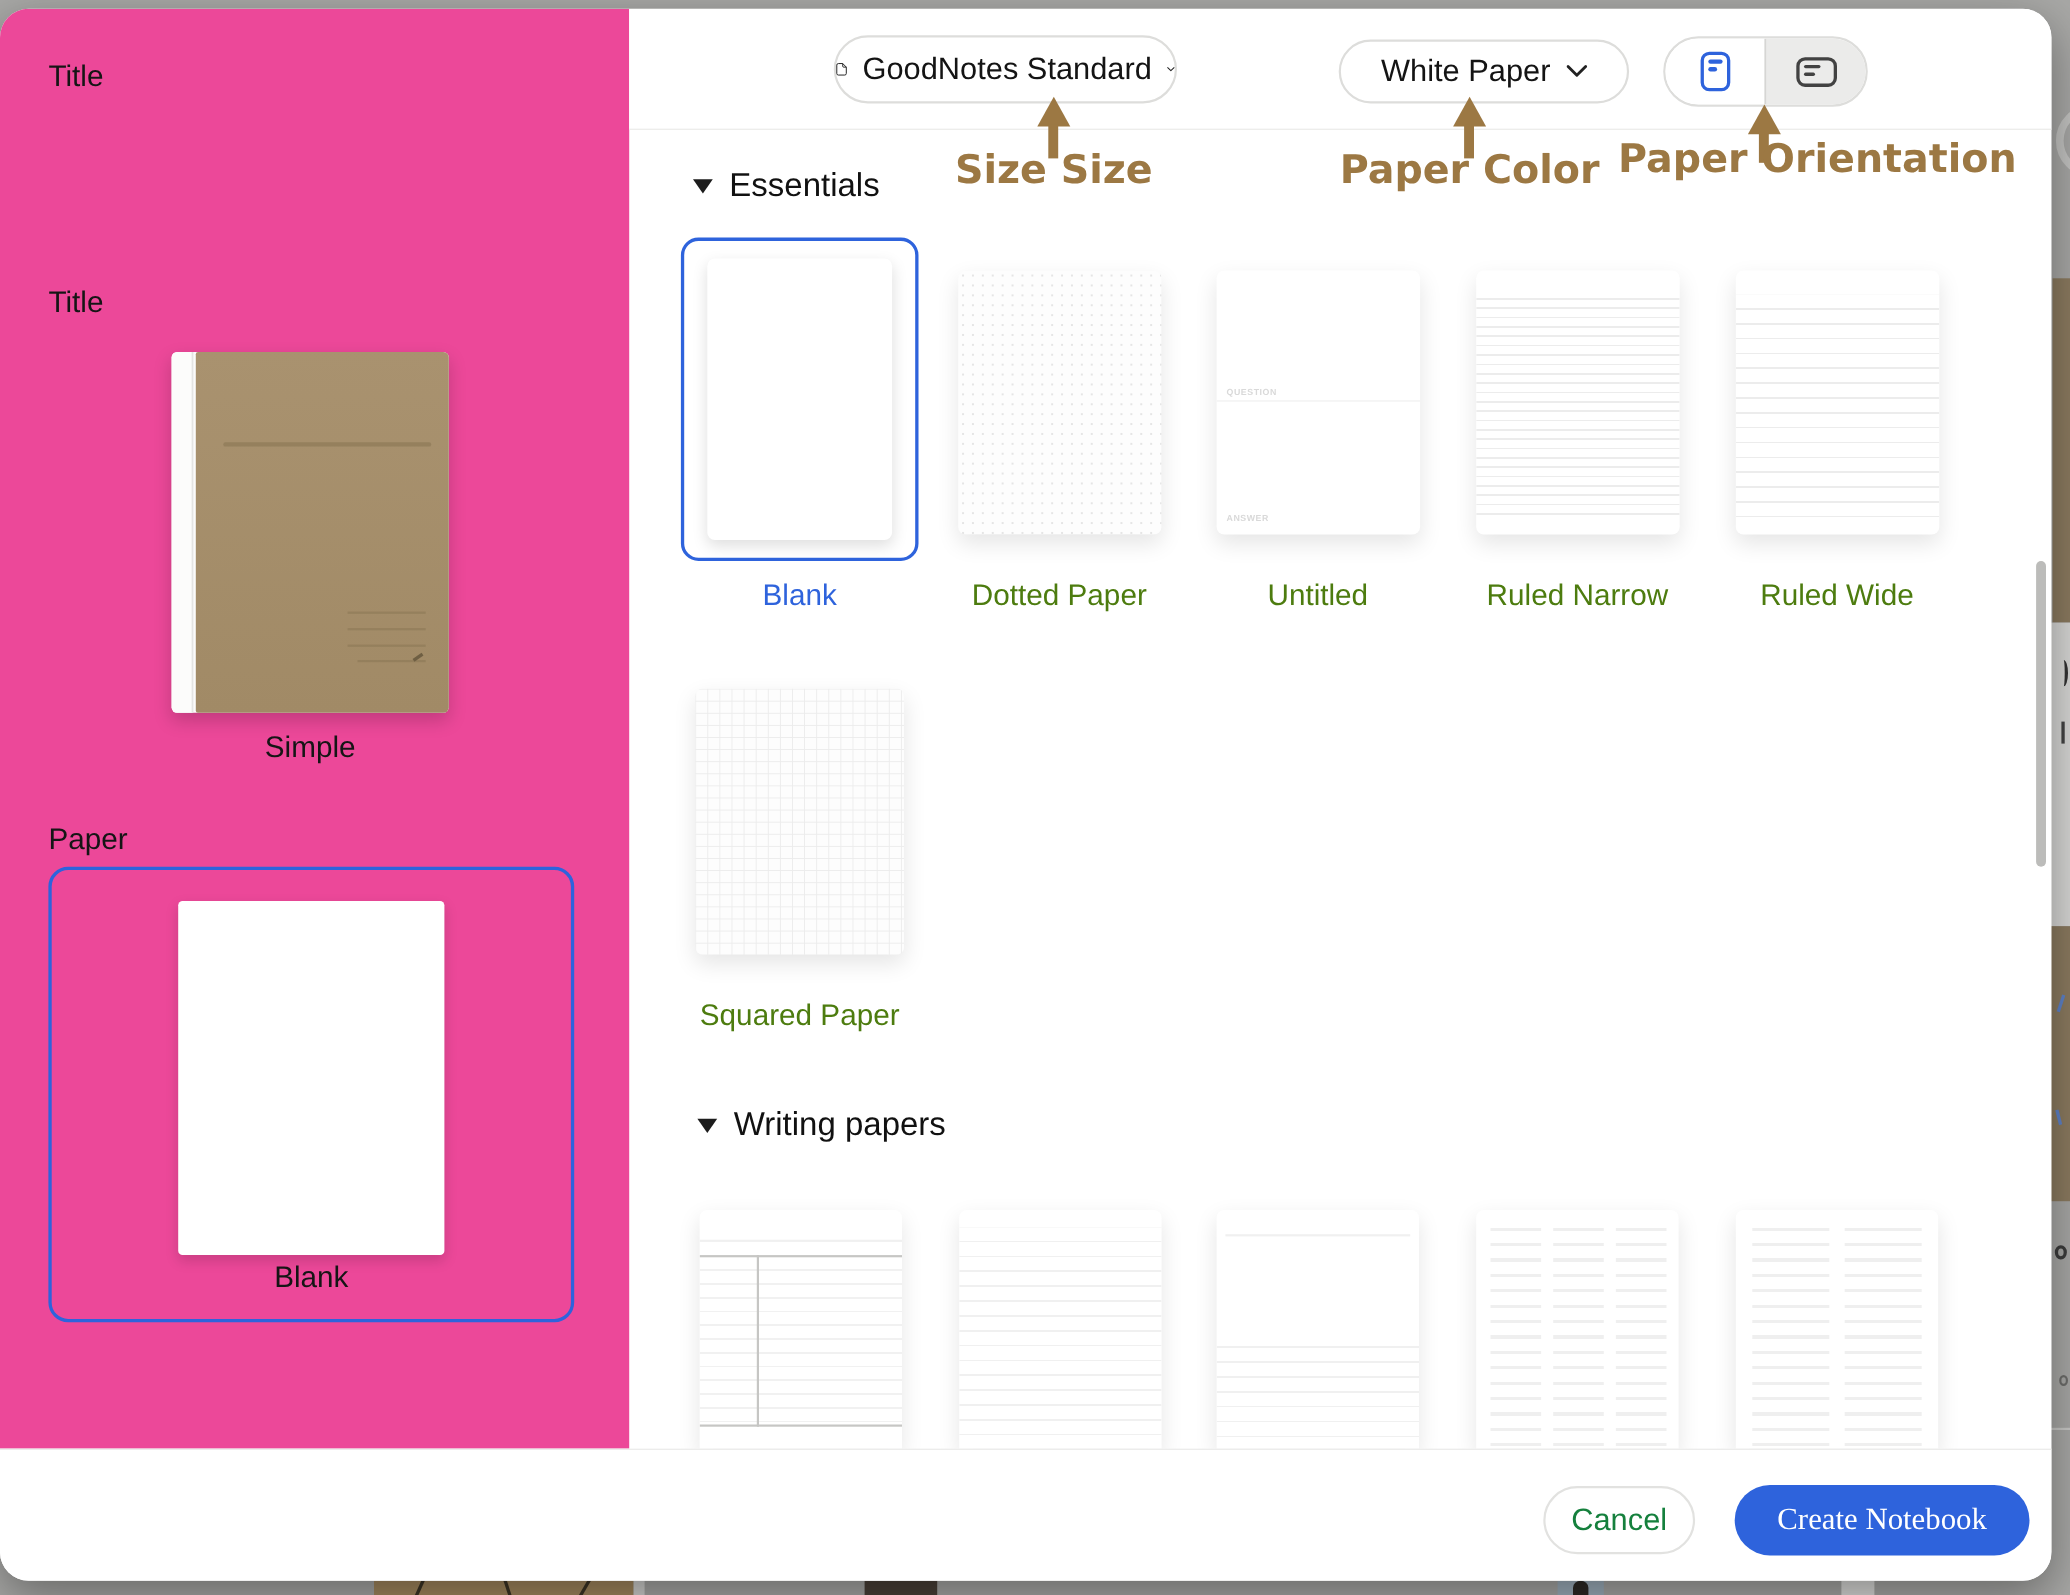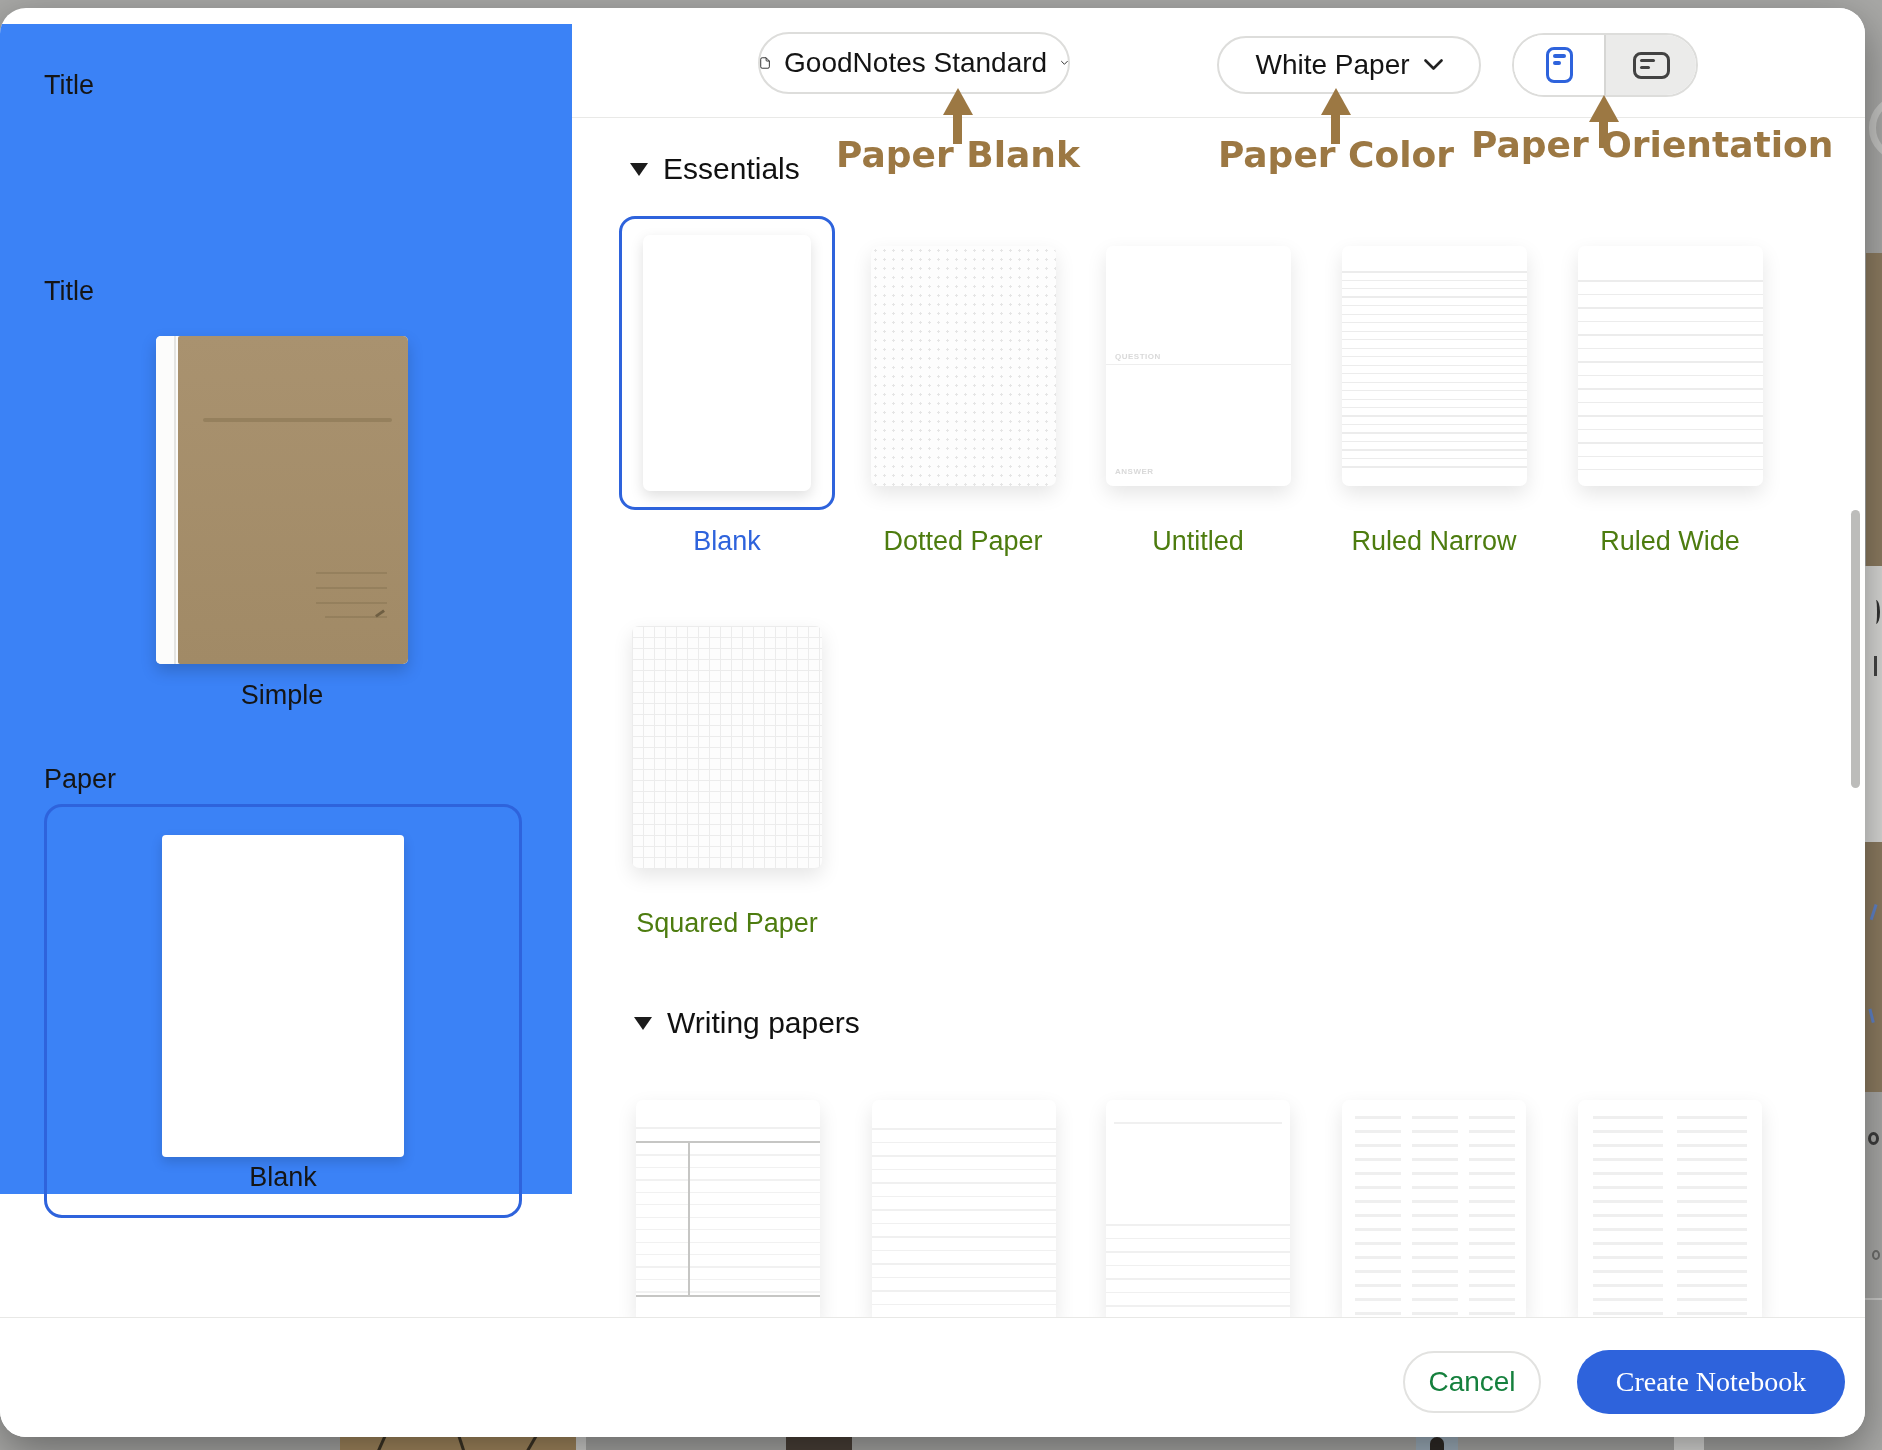--- a/index.html
+++ b/index.html
@@ -26,21 +26,21 @@
   .bd-photo{left:1416px;top:1437px;width:42px;height:13px;background:#9fb0bd;}
   .bd-photo i{position:absolute;left:14px;top:0;width:14px;height:13px;background:#2e2a26;border-radius:50% 50% 0 0;}
   .bd-white2{left:1674px;top:1437px;width:30px;height:13px;background:#dcdcda;}
   .bd-gap1{left:576px;top:1437px;width:10px;height:13px;background:#d2d2d0;}
 
   
   #dialog{position:absolute;left:0;top:8px;width:1865px;height:1429px;background:#fff;
           border-radius:26px;overflow:hidden;box-shadow:0 14px 44px rgba(0,0,0,.38);}
 
   
-  #sidebar{position:absolute;left:0;top:16px;width:572px;height:1170px;background:#3b82f6;}
+  #sidebar{position:absolute;left:0;top:0;width:572px;height:1309px;background:#ec4899;}
   .side-label{position:absolute;left:44px;font-size:27px;color:#151515;}
   #title-input{position:absolute;left:44px;top:98px;width:492px;height:80px;background:#fff;
                border:2px solid #dbdbd9;border-radius:14px;padding:0 26px;font-size:31px;
                color:#222;font-family:"Liberation Sans",sans-serif;outline:none;}
   #title-input::placeholder{color:#b5b5b3;}
   #cover-thumb{position:absolute;left:156px;top:312px;width:252px;height:328px;background:#fbfbfa;
                border-radius:5px;box-shadow:0 7px 16px rgba(0,0,0,.18);}
   #cover-spine{position:absolute;left:0;top:0;width:20px;height:100%;background:#fcfcfb;border-right:2px solid #e4e4e2;border-radius:5px 0 0 5px;}
   #cover-face{position:absolute;left:22px;top:0;right:0;height:100%;border-radius:2px 5px 5px 2px;
               background:linear-gradient(180deg,#a9926f 0%,#a18a66 100%);}
@@ -279,21 +279,21 @@
 
     <div id="footer">
       <button id="cancel-btn">Cancel</button>
       <button id="create-btn">Create Notebook</button>
     </div>
   </div>
 
   <div class="anno">
     <div class="arrow-head" style="left:943px;top:88px;"></div>
     <div class="arrow-tail" style="left:953px;top:113px;height:31px;"></div>
-    <div class="anno-label" style="left:798px;top:134px;width:320px;">Paper Blank</div>
+    <div class="anno-label" style="left:798px;top:134px;width:320px;">Size Size</div>
   </div>
   <div class="anno">
     <div class="arrow-head" style="left:1321px;top:88px;"></div>
     <div class="arrow-tail" style="left:1331px;top:113px;height:31px;"></div>
     <div class="anno-label" style="left:1176px;top:134px;width:320px;">Paper Color</div>
   </div>
   <div class="anno">
     <div class="arrow-head" style="left:1589px;top:95px;"></div>
     <div class="arrow-tail" style="left:1599px;top:120px;height:28px;"></div>
     <div class="anno-label" style="left:1471px;top:124px;width:350px;">Paper Orientation</div>

